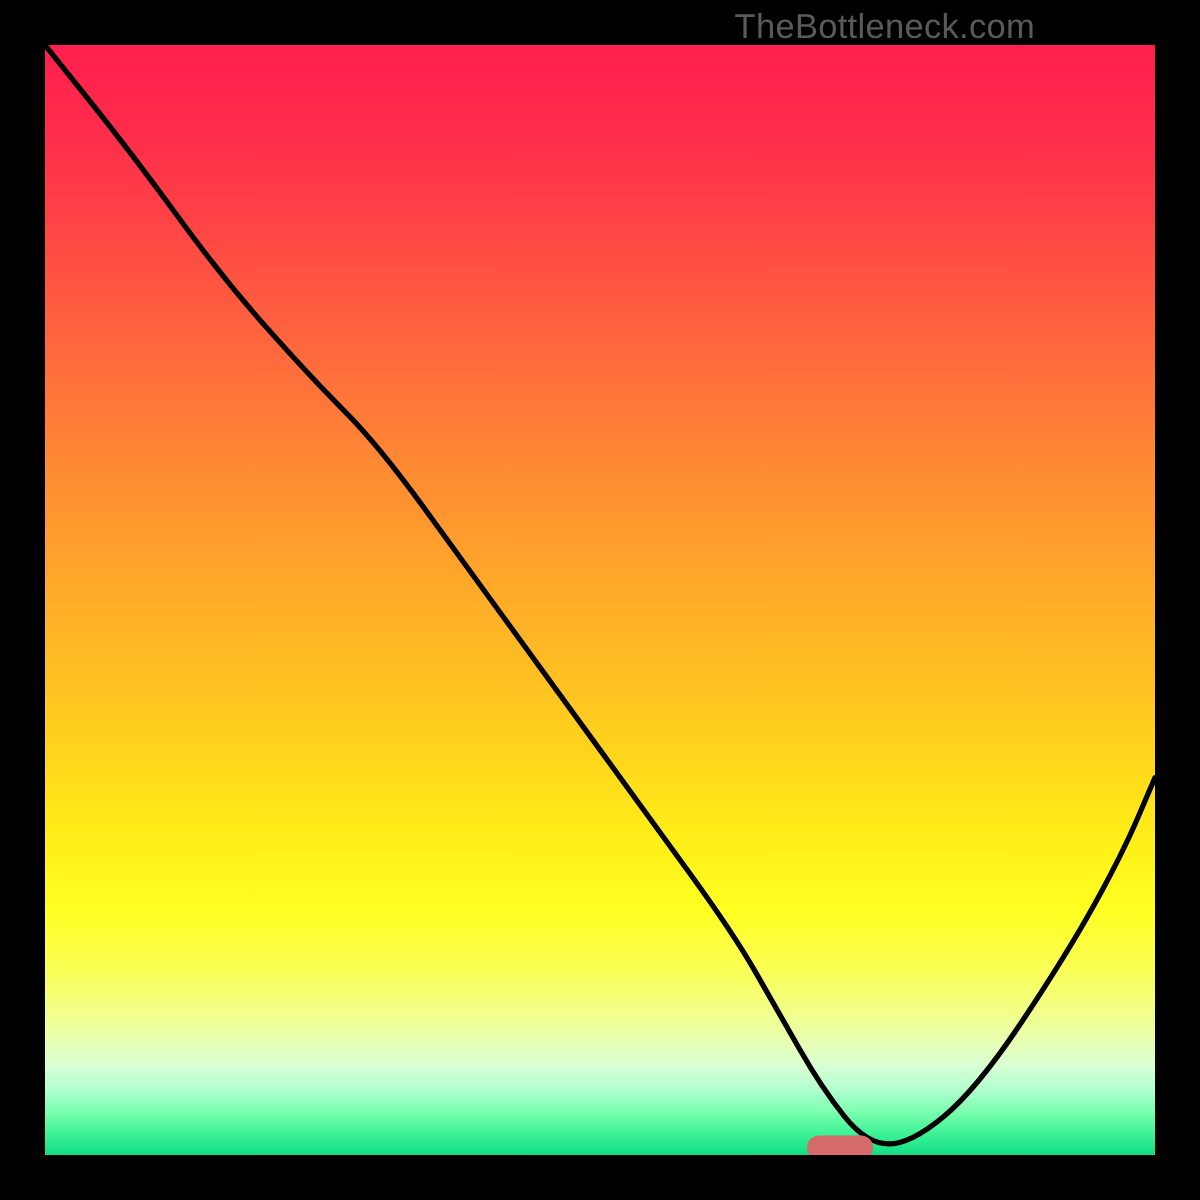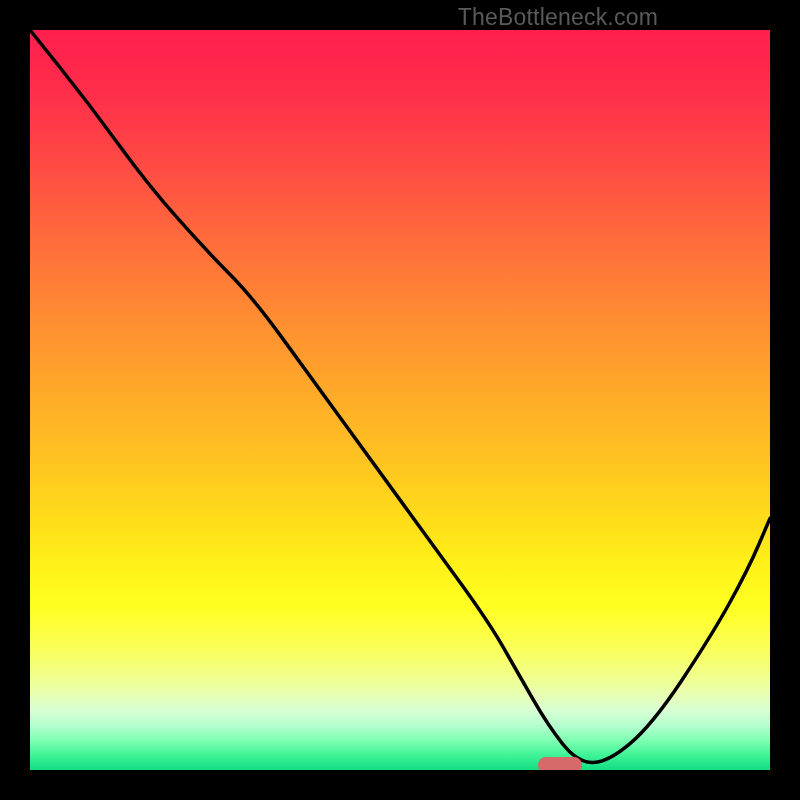--- a/index.html
+++ b/index.html
@@ -9,20 +9,21 @@
     height: 800px;
     background: #000;
     font-family: Arial, Helvetica, sans-serif;
     overflow: hidden;
   }
   .frame {
     position: relative;
     width: 672px;
     height: 800px;
     background: #000;
+    padding-left: 32px;
   }
   .watermark {
     position: absolute;
     top: 4px;
     right: 14px;
     color: #5a5a5a;
     font-size: 23px;
     letter-spacing: 0.2px;
     user-select: none;
   }

